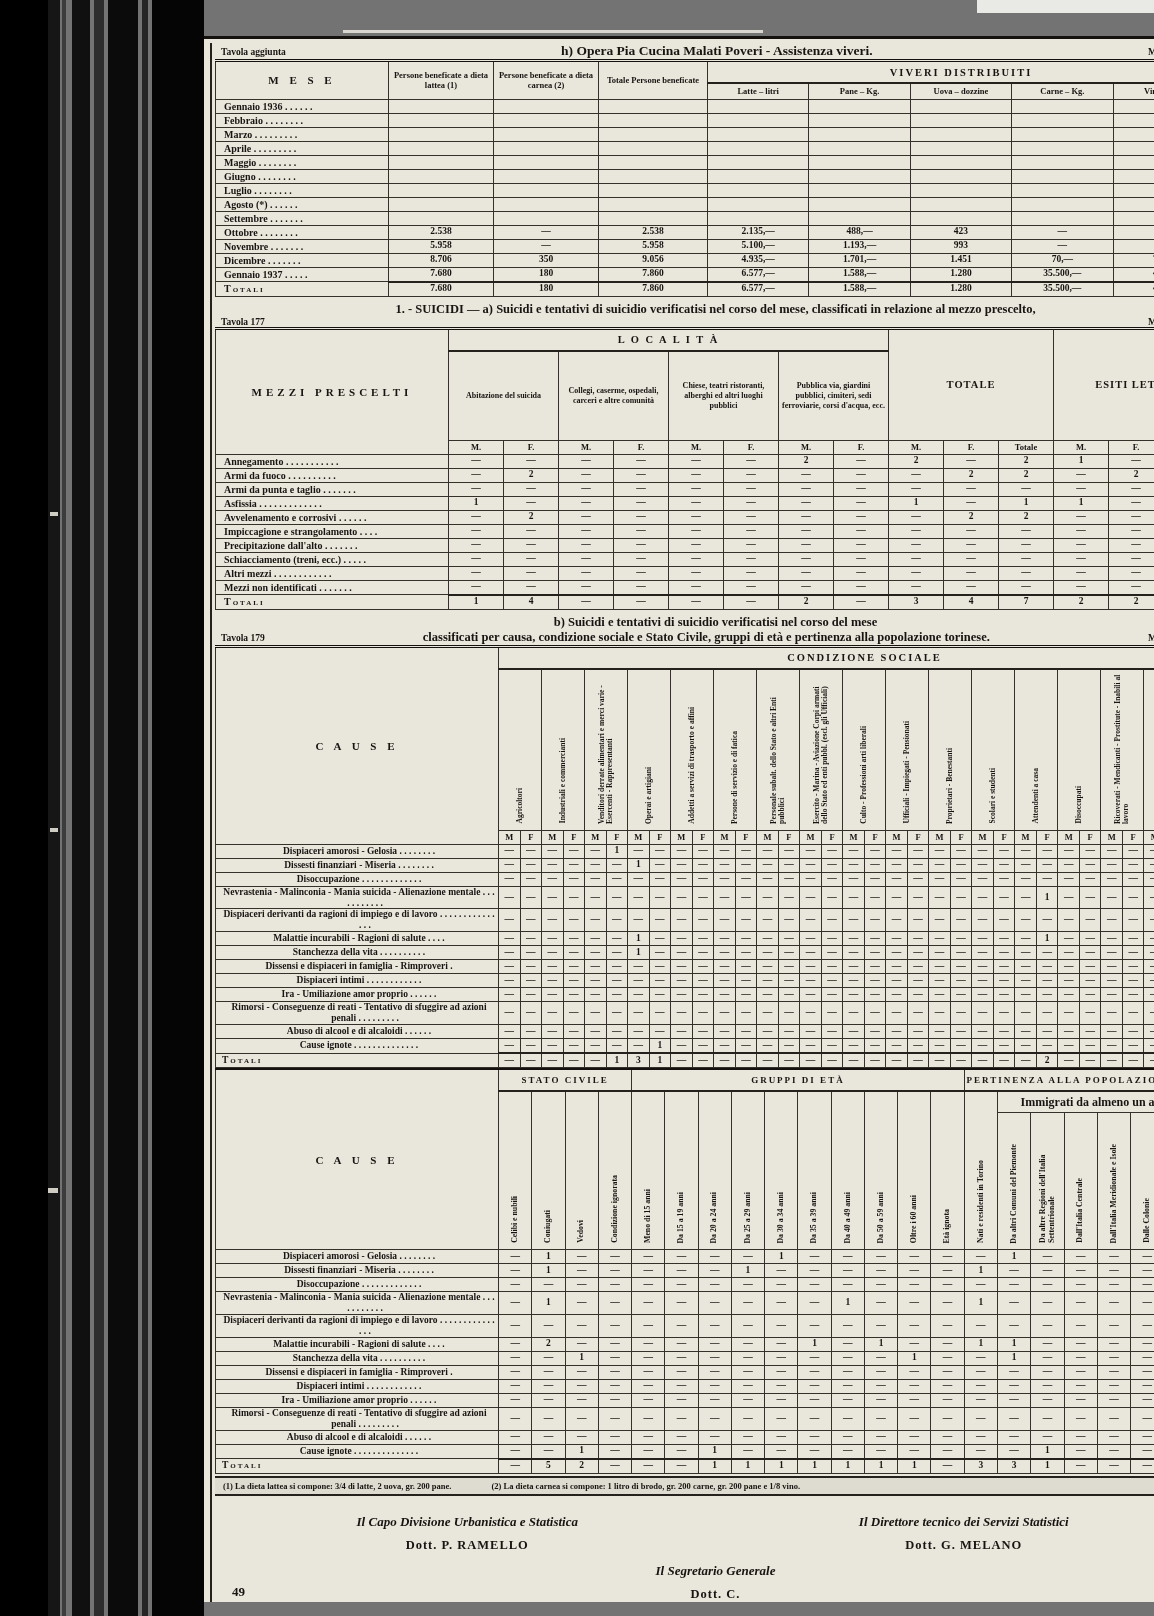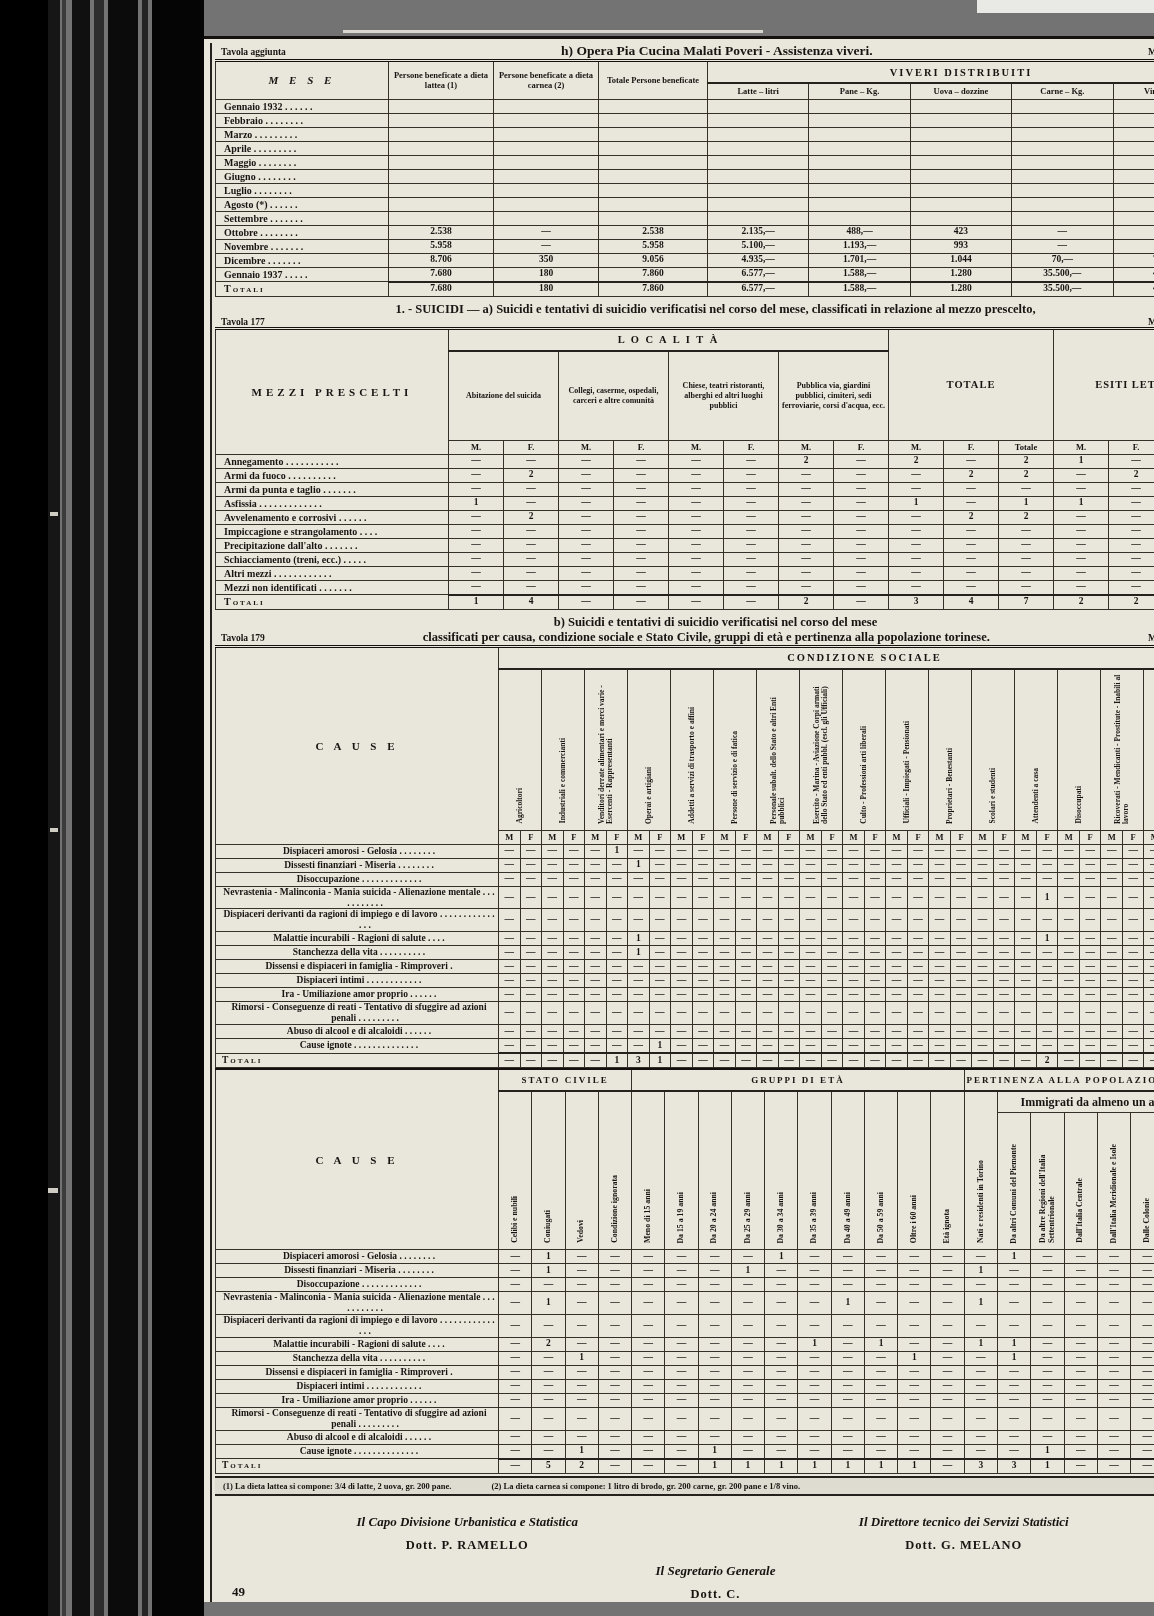--- a/index.html
+++ b/index.html
@@ -75,37 +75,37 @@
 
       <div class="titlebar">
         <span class="tav">Tavola aggiunta</span>
         <span class="bigtitle">h) Opera Pia Cucina Malati Poveri - Assistenza viveri.</span>
         <span class="mese">Mese di Gennaio</span>
       </div>
 
       <table class="heavy-top" style="width:1000px;">
         <thead>
           <tr>
-            <th rowspan="2" class="mezzi-h" style="width:170px;font-style:italic;">M E S E</th>
+            <th rowspan="2" class="mezzi-h" style="width:170px;">M E S E</th>
             <th rowspan="2" class="colh" style="width:100px;">Persone beneficate a dieta lattea (1)</th>
             <th rowspan="2" class="colh" style="width:100px;">Persone beneficate a dieta carnea (2)</th>
             <th rowspan="2" class="colh" style="width:104px;">Totale Persone beneficate</th>
             <th colspan="5" class="grp">VIVERI  DISTRIBUITI</th>
           </tr>
           <tr>
             <th class="colh">Latte – litri</th>
               <th class="colh">Pane – Kg.</th>
               <th class="colh">Uova – dozzine</th>
               <th class="colh">Carne – Kg.</th>
               <th class="colh">Vino – litri</th>
           </tr>
         </thead>
         <tbody>
             <tr>
-              <th class="rl">Gennaio 1932 .  .  .  .  .  .</th>
+              <th class="rl">Gennaio 1936 .  .  .  .  .  .</th>
               <td></td>
               <td></td>
               <td></td>
               <td></td>
               <td></td>
               <td></td>
               <td></td>
               <td></td>
             </tr>
             <tr>
@@ -218,21 +218,21 @@
               <td>—</td>
               <td>—</td>
             </tr>
             <tr>
               <th class="rl">Dicembre  .  .  .  .  .  .  .</th>
               <td>8.706</td>
               <td>350</td>
               <td>9.056</td>
               <td>4.935,—</td>
               <td>1.701,—</td>
-              <td>1.044</td>
+              <td>1.451</td>
               <td>70,—</td>
               <td>70,—</td>
             </tr>
             <tr>
               <th class="rl">Gennaio 1937  .  .  .  .  .</th>
               <td>7.680</td>
               <td>180</td>
               <td>7.860</td>
               <td>6.577,—</td>
               <td>1.588,—</td>

